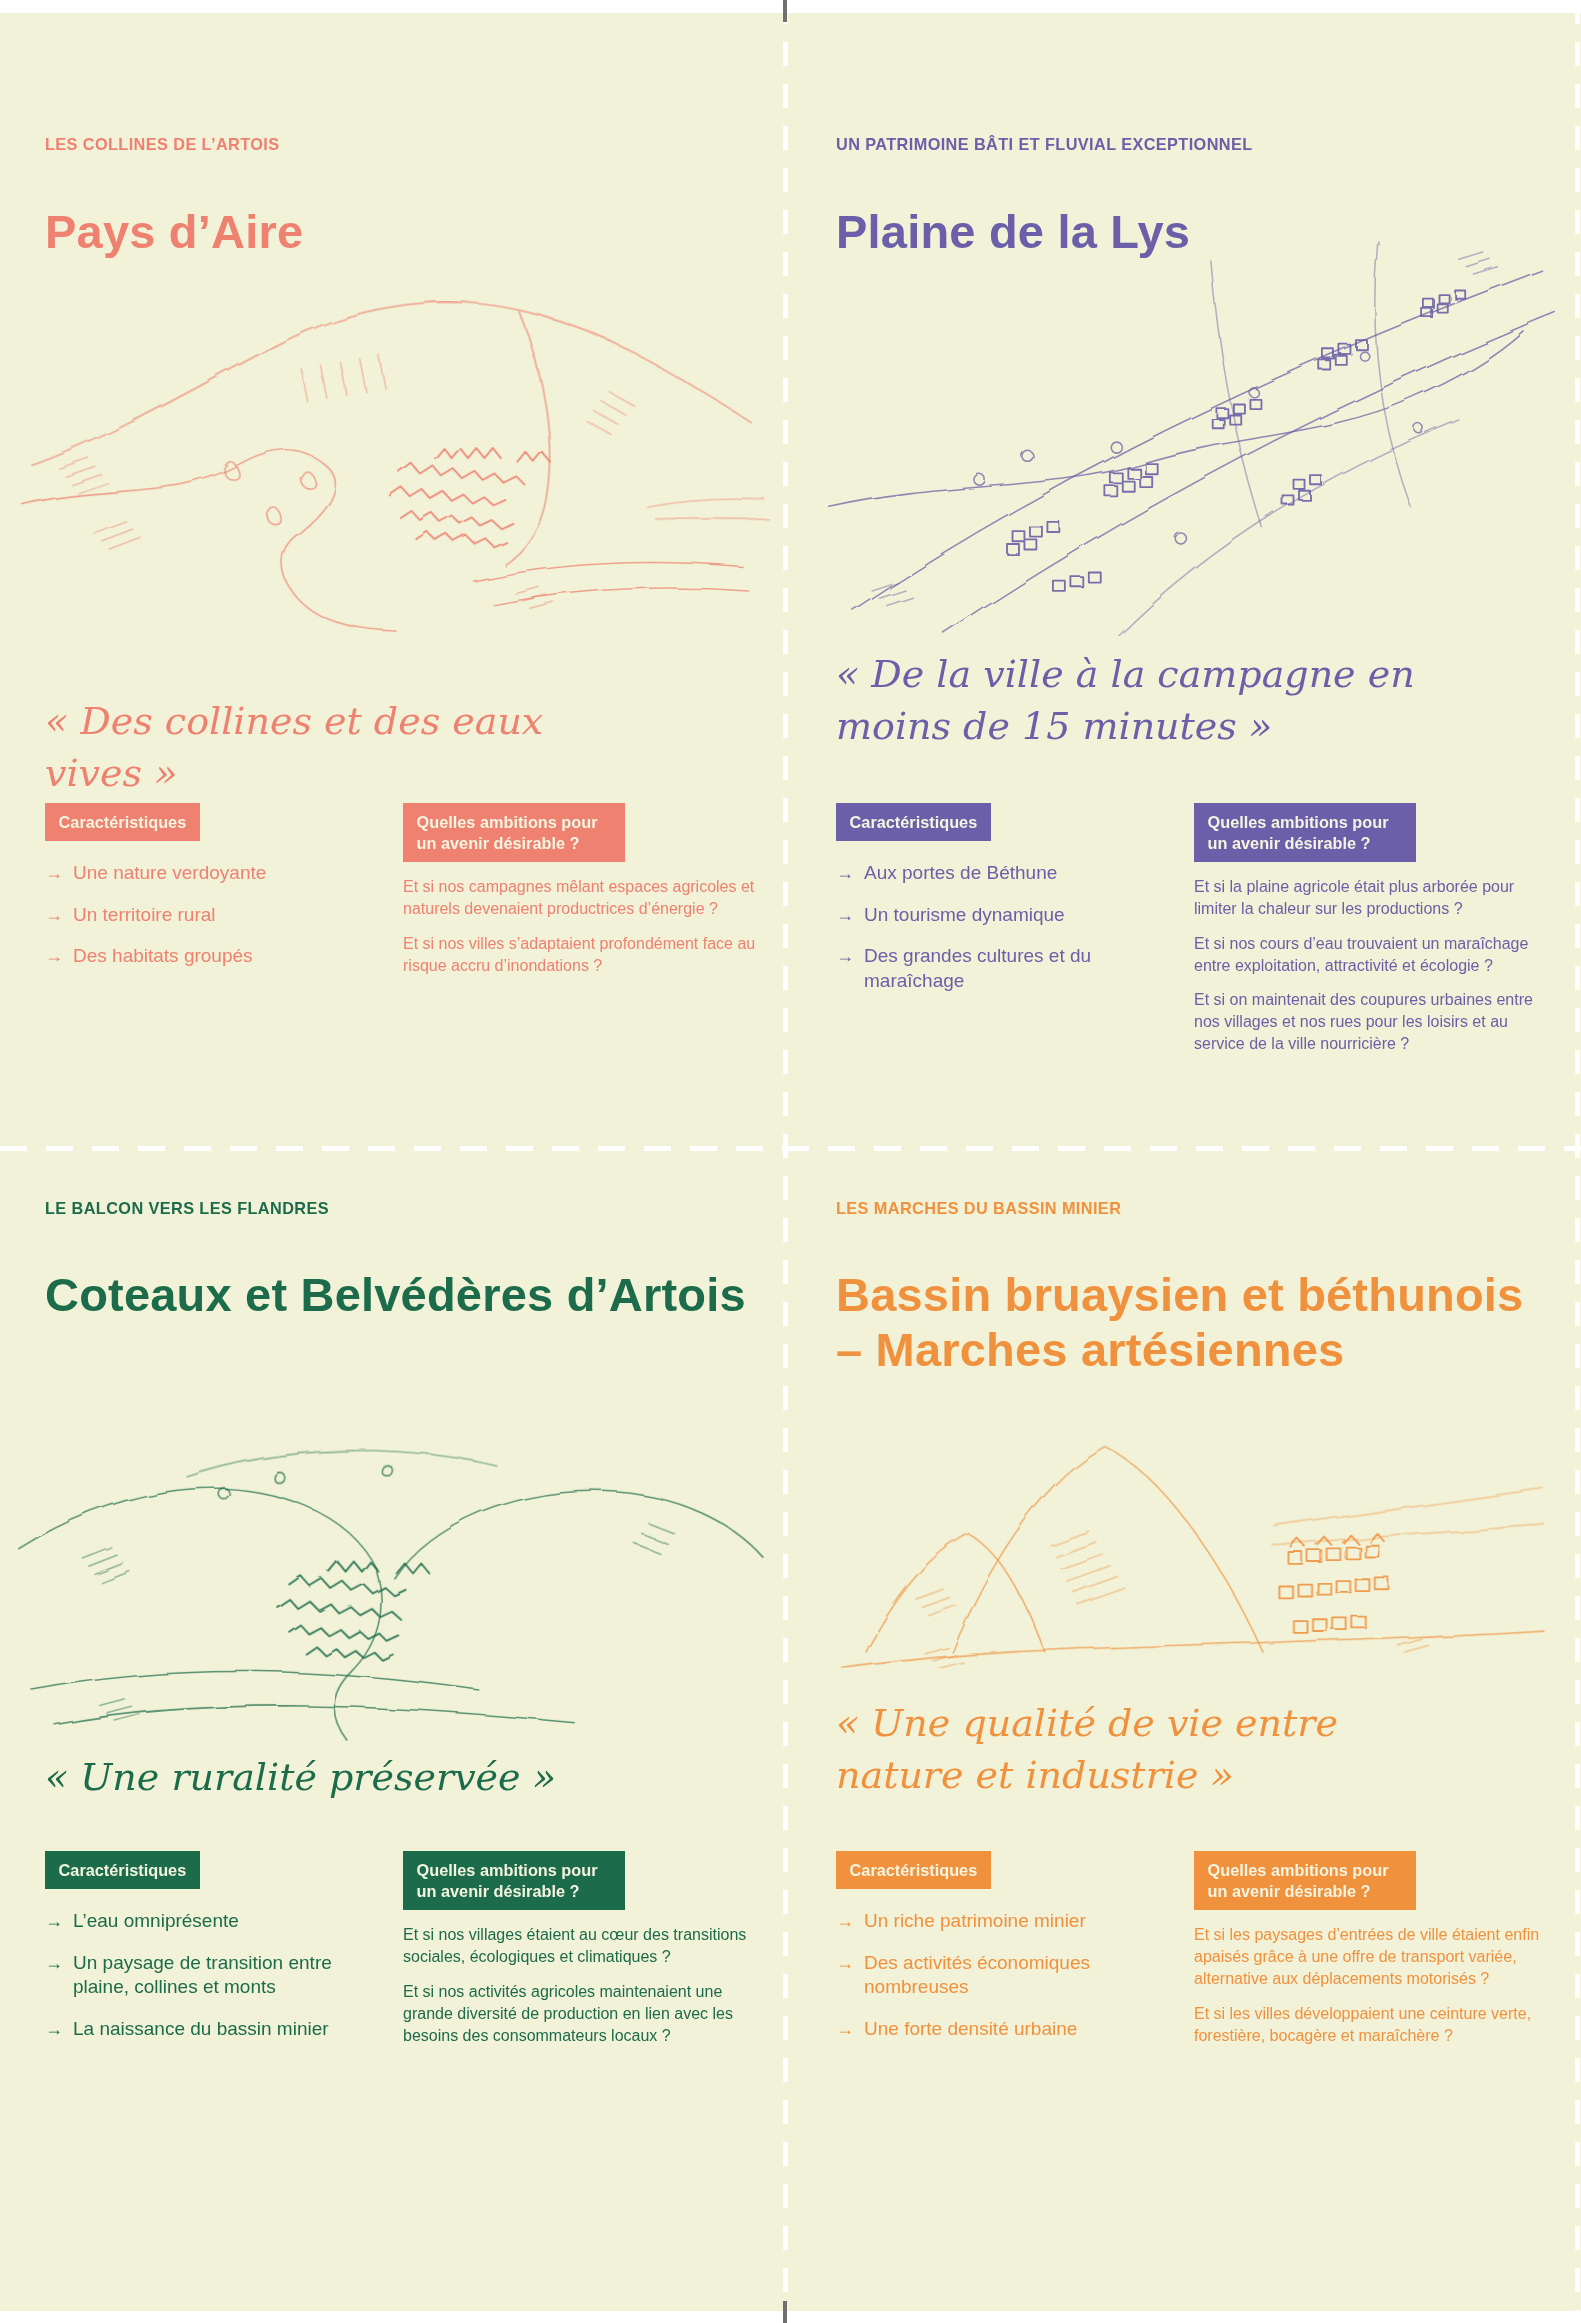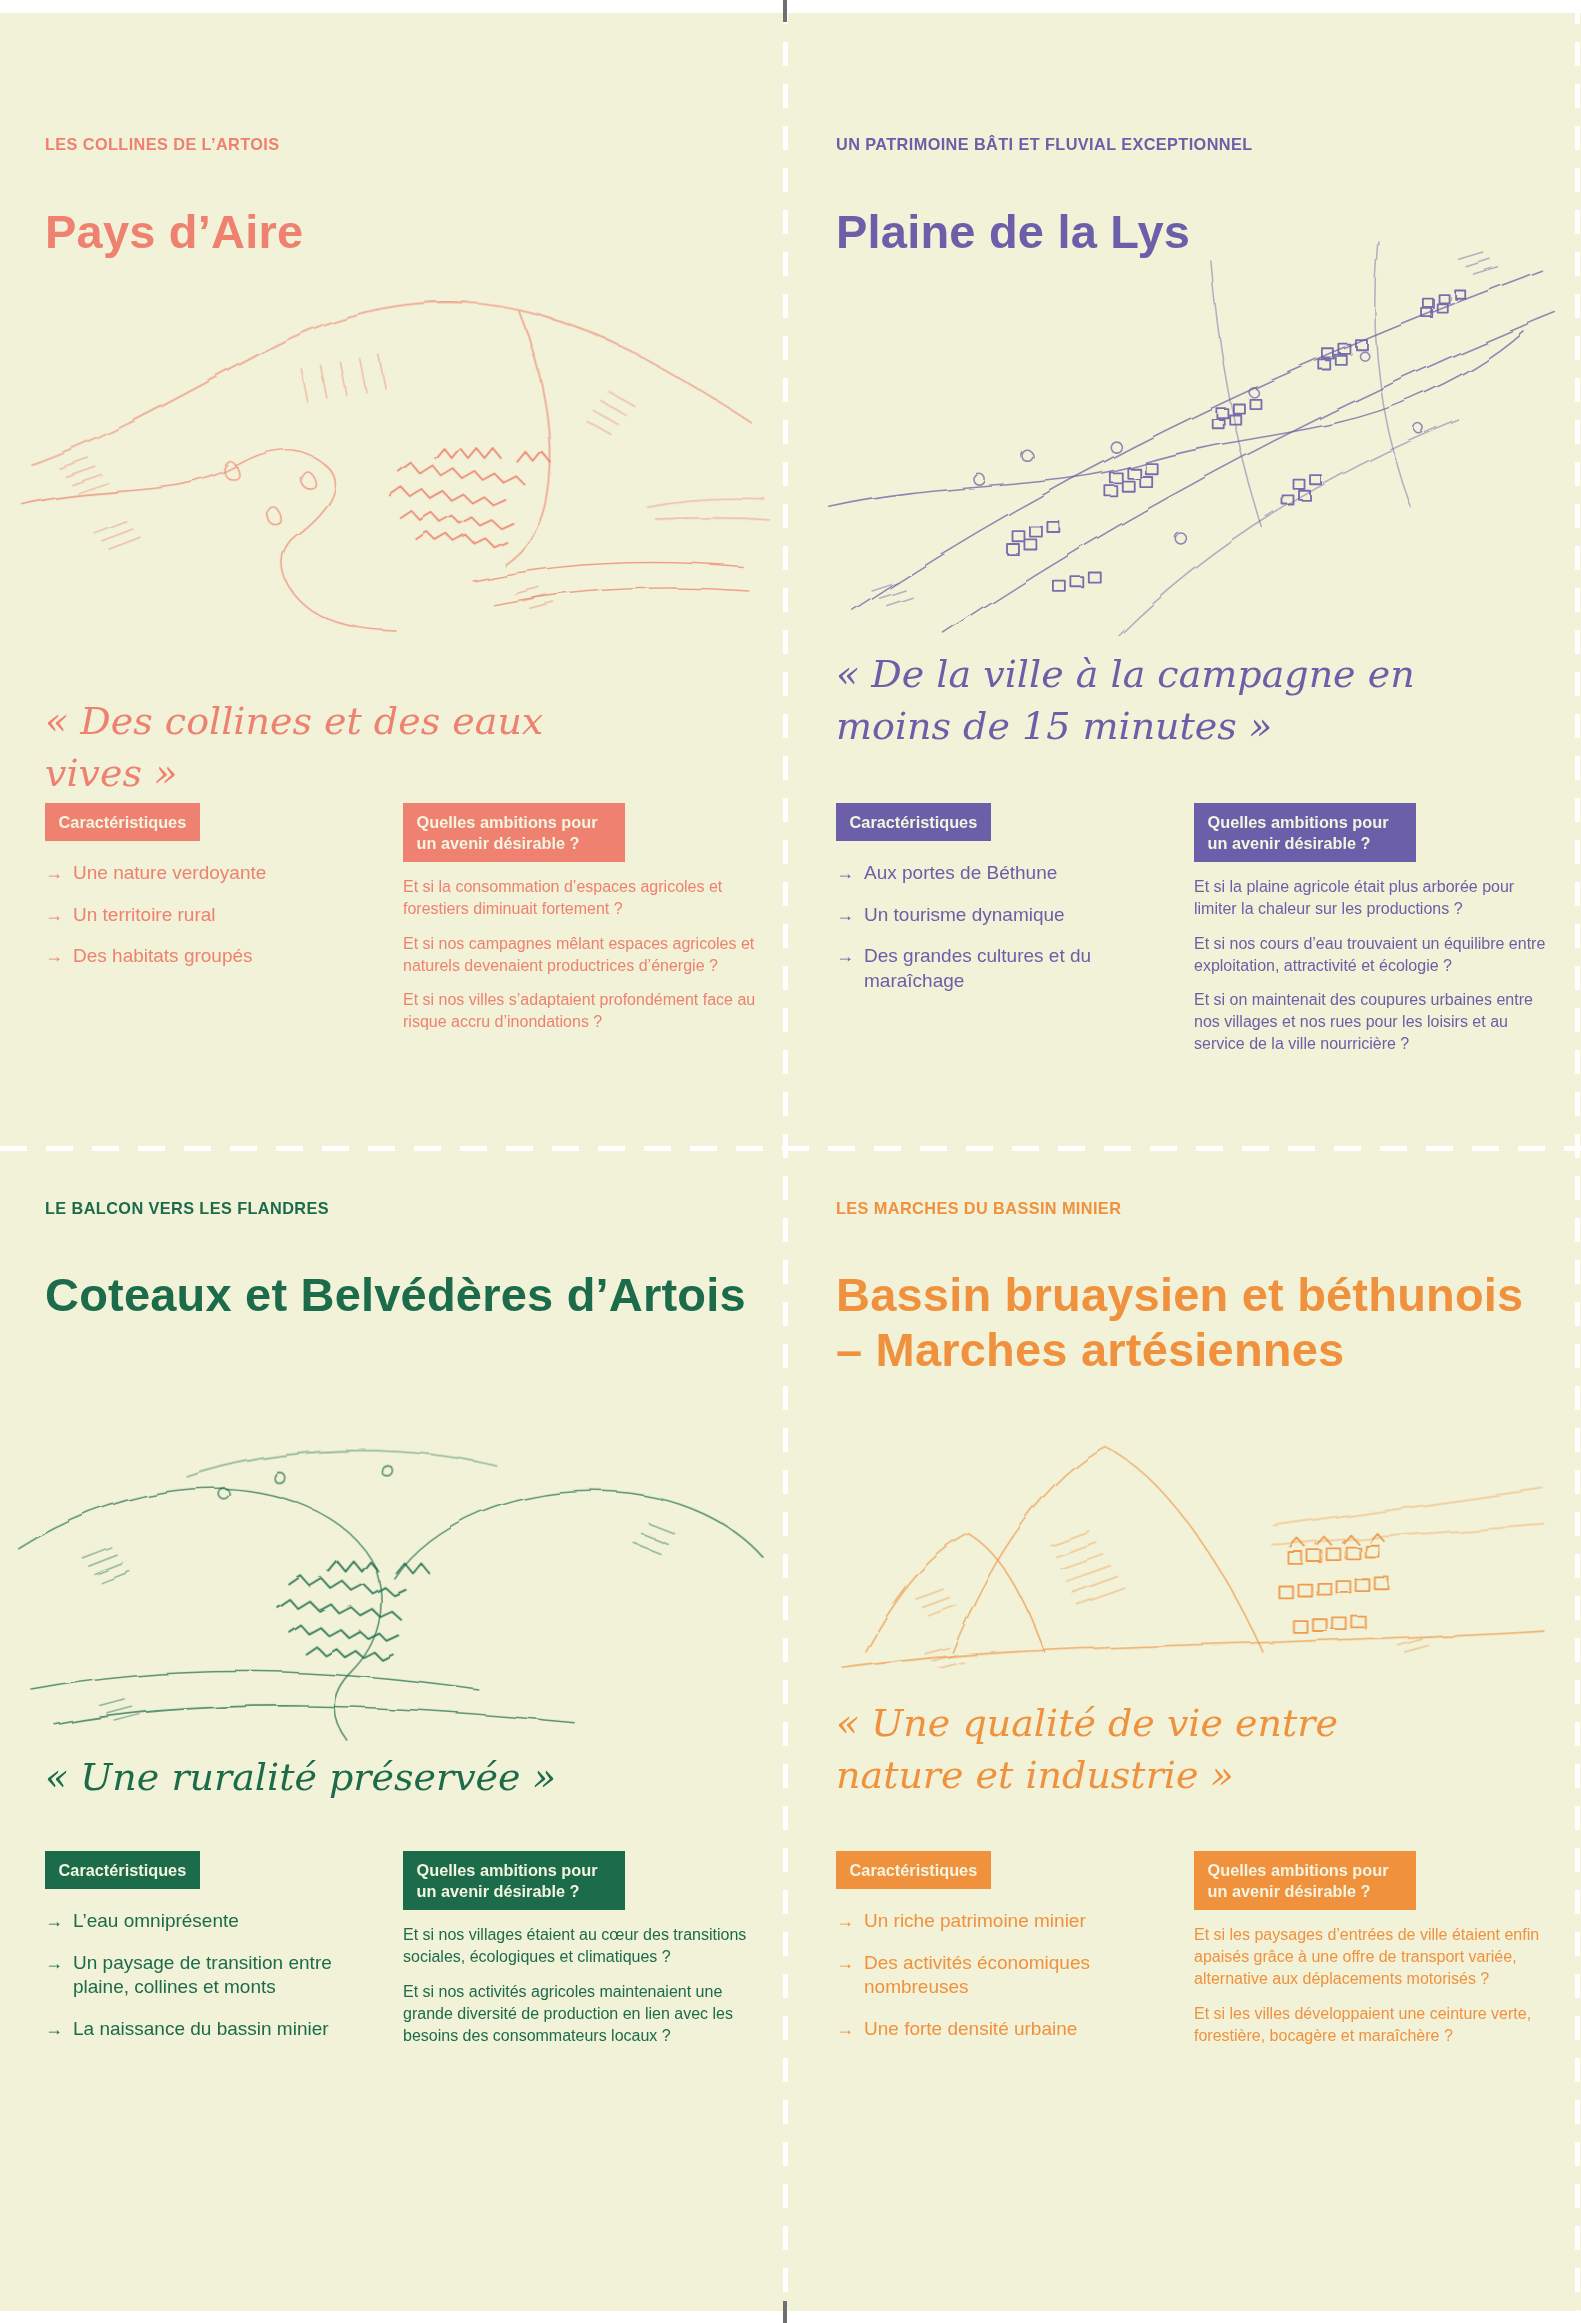--- a/index.html
+++ b/index.html
@@ -99,21 +99,20 @@
             <span>Un territoire rural</span>
           </li>
         <li>
             <span class="arrow">→</span>
             <span>Des habitats groupés</span>
           </li>
       </ul>
     </div>
     <div class="col-right ambitions">
       <span class="badge two">Quelles ambitions pour un avenir désirable  ?</span>
-      <p>Et si la consommation d’espaces agricoles et forestiers diminuait fortement ?</p>
       <p>Et si nos campagnes mêlant espaces agricoles et naturels devenaient productrices d’énergie ?</p>
       <p>Et si nos villes s’adaptaient profondément face au risque accru d’inondations ?</p>
     </div>
   </div>
 </section>
 
 <section class="quadrant q1" style="--accent: #6a5fa8;">
   <div class="kicker">UN PATRIMOINE BÂTI ET FLUVIAL EXCEPTIONNEL</div>
   <h1 class="title">Plaine de la Lys</h1>
   <svg class="illo" viewBox="0 0 820 470">
@@ -156,21 +155,21 @@
           </li>
         <li>
             <span class="arrow">→</span>
             <span>Des grandes cultures et du maraîchage</span>
           </li>
       </ul>
     </div>
     <div class="col-right ambitions">
       <span class="badge two">Quelles ambitions pour un avenir désirable  ?</span>
       <p>Et si la plaine agricole était plus arborée pour limiter la chaleur sur les productions ?</p>
-      <p>Et si nos cours d’eau trouvaient un équilibre entre exploitation, attractivité et écologie ?</p>
+      <p>Et si nos cours d’eau trouvaient un maraîchage entre exploitation, attractivité et écologie ?</p>
       <p>Et si on maintenait des coupures urbaines entre nos villages et nos rues pour les loisirs et au service de la ville nourricière ?</p>
     </div>
   </div>
 </section>
 
 <section class="quadrant q2" style="--accent: #1c6b4a;">
   <div class="kicker">LE BALCON VERS LES FLANDRES</div>
   <h1 class="title">Coteaux et Belvédères d’Artois</h1>
   <svg class="illo" viewBox="0 0 840 390">
     <defs>

